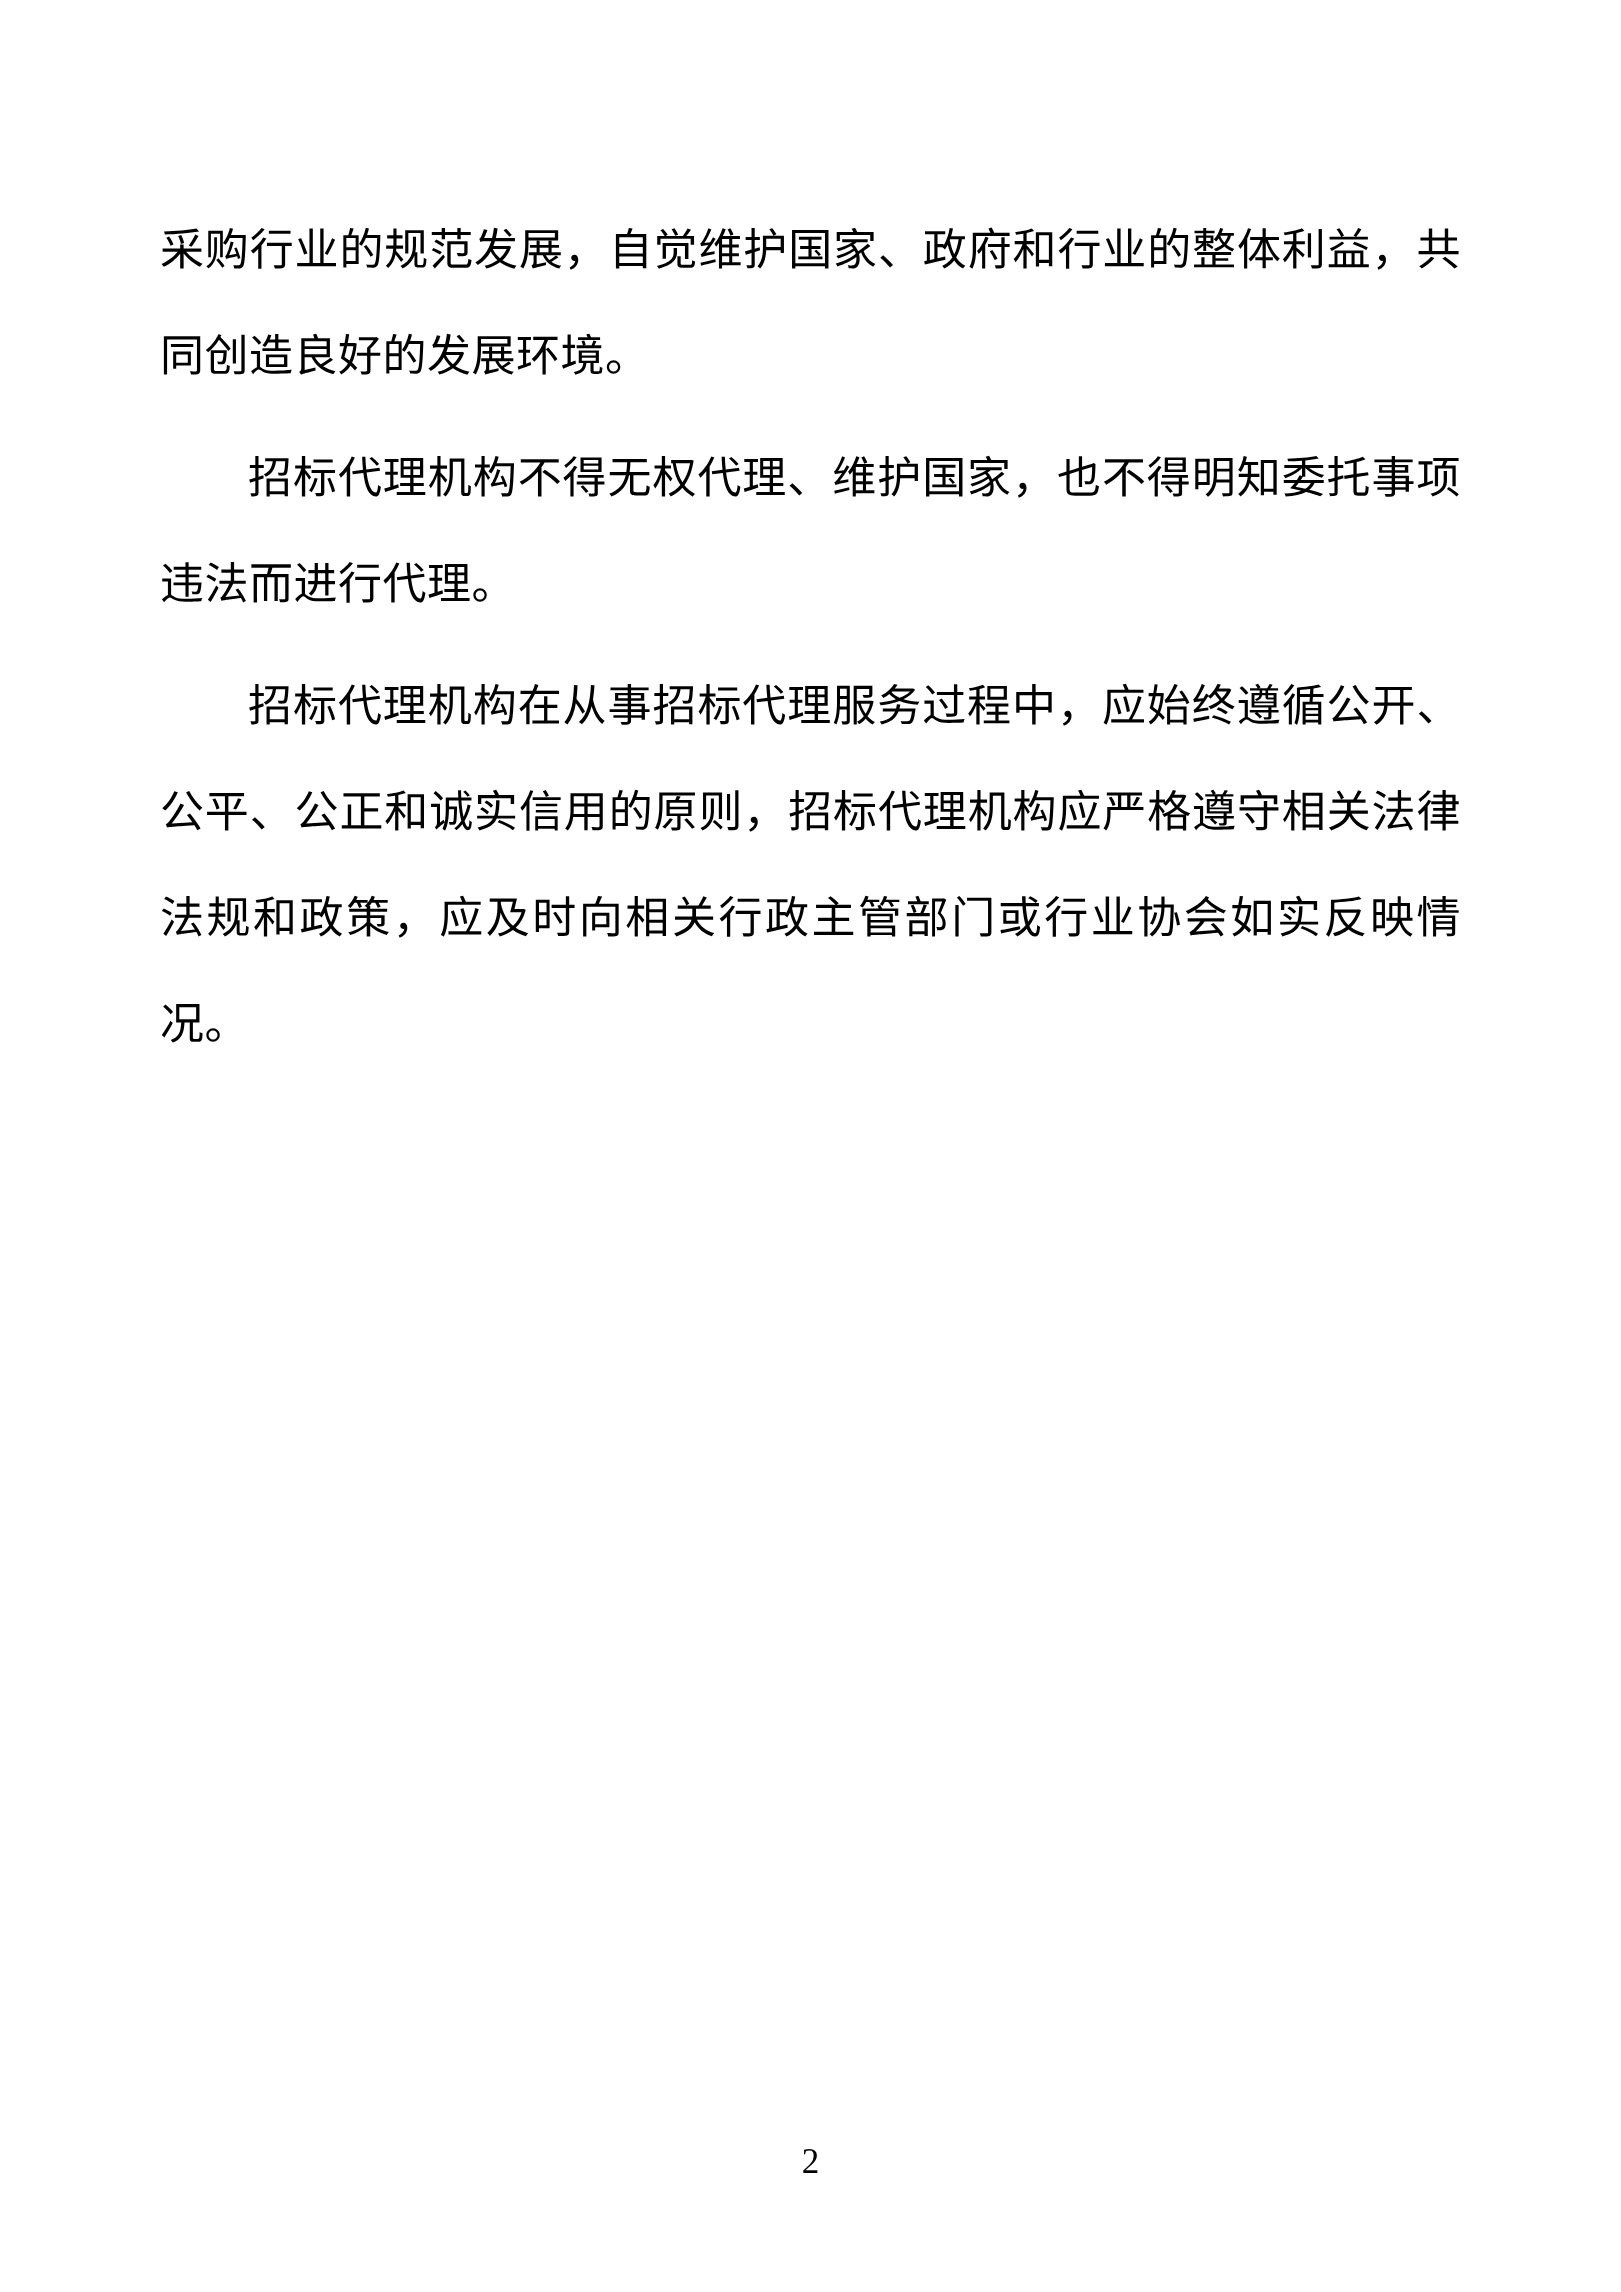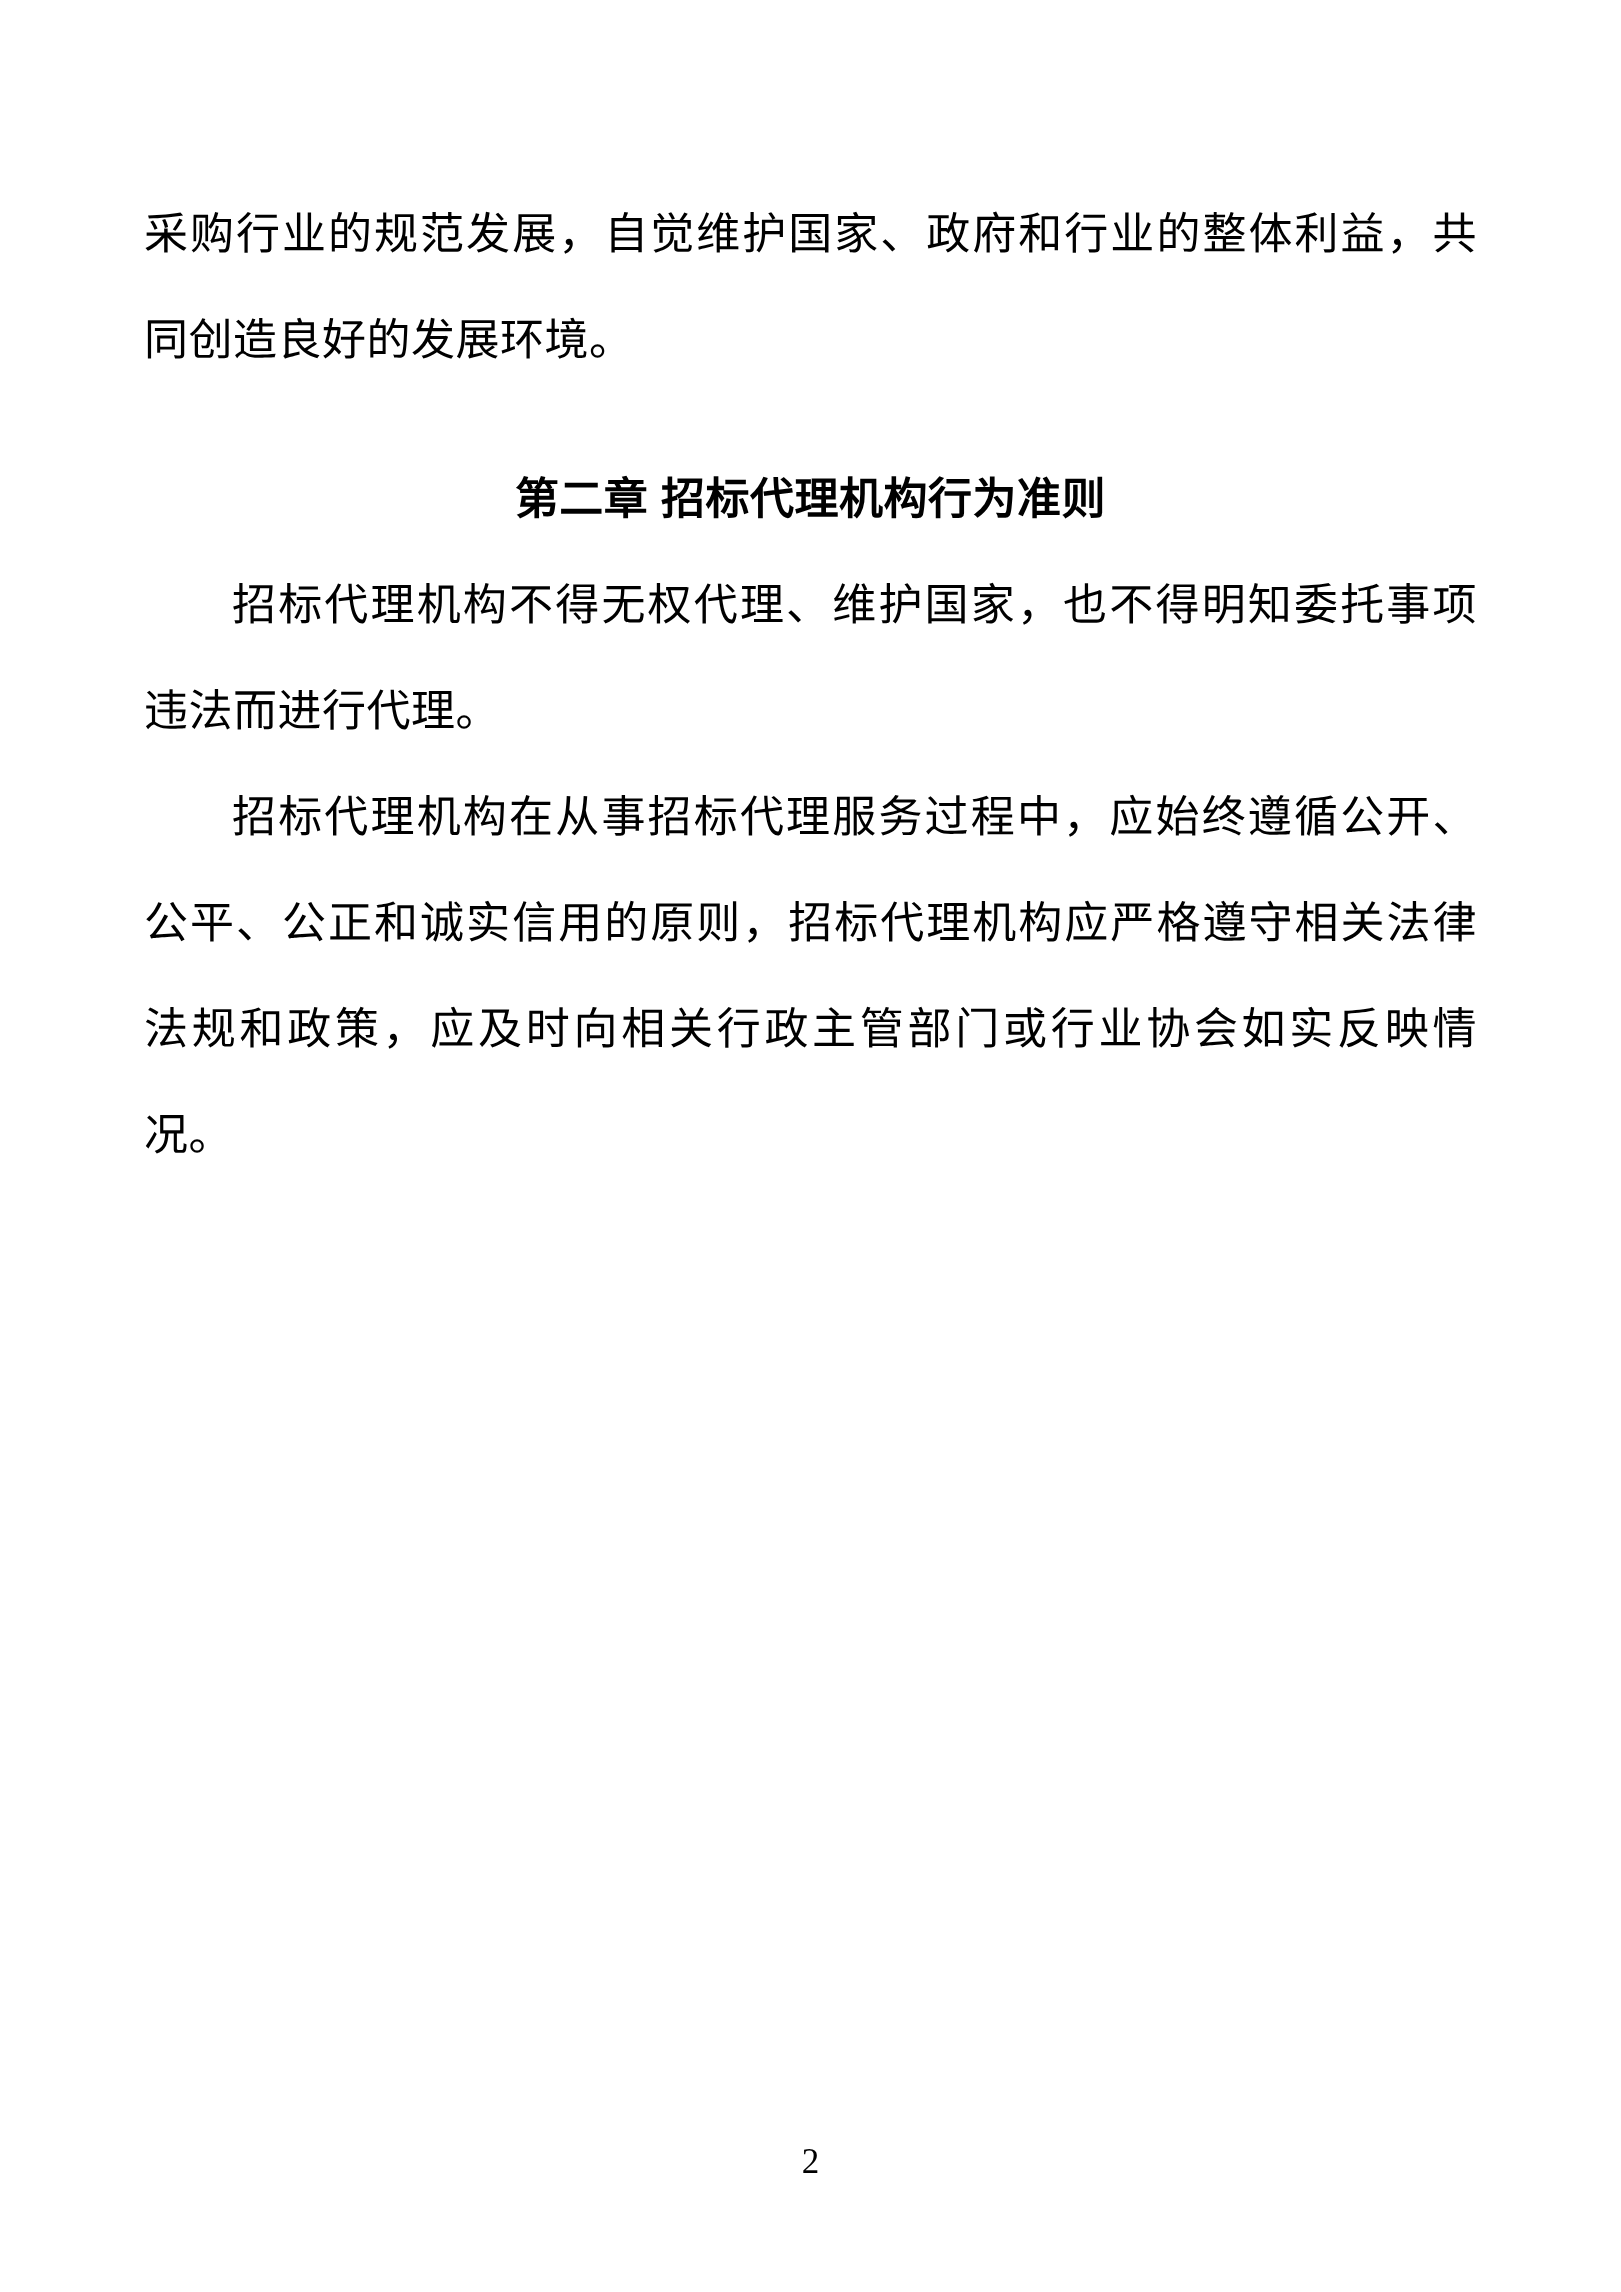--- a/index.html
+++ b/index.html
@@ -12,21 +12,21 @@
     width: 1621px;
     height: 2293px;
     background: #ffffff;
     box-sizing: border-box;
     padding: 181px 144px 0 144px;
     color: #000000;
     font-family: "Liberation Sans", "DejaVu Sans", sans-serif;
     overflow: hidden;
   }
   p.body {
-    margin: 0;
+    margin: 16px;
     font-size: 44px;
     line-height: 106px;
     text-align: justify;
     text-justify: inter-ideograph;
     letter-spacing: 0.5px;
   }
   p.body.indent {
     text-indent: 2em;
   }
   .lead {
@@ -55,21 +55,20 @@
   }
 </style>
 </head>
 <body>
 
 <div class="page">
 
   <p class="body"><span>采购行业的规范发展，自觉维护国家、政府和行业的整体利益，共同创造良好的发展环境。</span></p>
 
 
-  <h2 class="chapter">第二章 招标代理机构行为准则</h2>
 
 
   <p class="body indent"><span>招标代理机构不得无权代理、维护国家，也不得明知委托事项违法而进行代理。</span></p>
 
 
   <p class="body indent"><span>招标代理机构在从事招标代理服务过程中，应始终遵循公开、公平、公正和诚实信用的原则，招标代理机构应严格遵守相关法律法规和政策，应及时向相关行政主管部门或行业协会如实反映情况。</span></p>
 
   <div class="footer">
     <span class="pagenum">2</span>
   </div>

